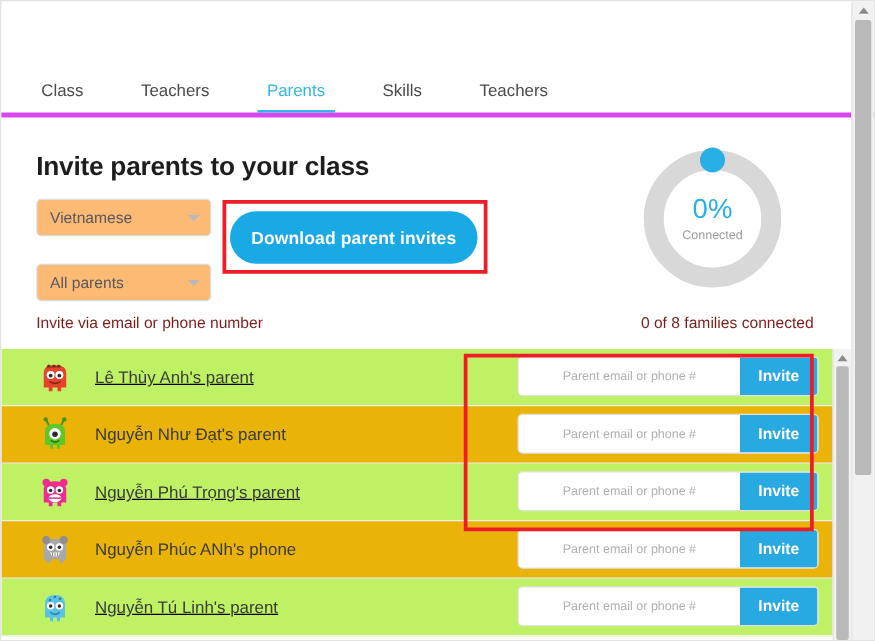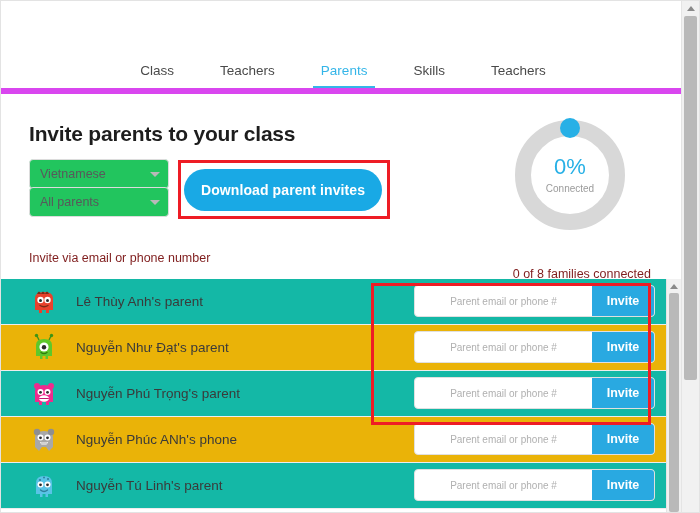--- a/index.html
+++ b/index.html
@@ -57,26 +57,25 @@
     cursor: pointer;
   }
   .close-btn svg { display:block; }
 
   
   .tabs {
     position: absolute;
     left: 0; top: 49px;
     width: 100%;
     height: 44px;
-    border-bottom: 6px solid #d946ef;
+    border-bottom: 4px solid #d946ef;
     box-sizing: border-box;
     display: flex;
     align-items: flex-end;
     padding-left: 32px;
-    justify-content: center;
   }
   .tab {
     font-size: 13.5px;
     color: #4a4a4a;
     padding: 0 0 10px 0;
     margin-right: 46px;
     cursor: pointer;
     white-space: nowrap;
     position: relative;
   }
@@ -112,31 +111,31 @@
   }
 
   
   .select {
     position: absolute;
     left: 28px;
     width: 140px;
     height: 30px;
     border: 1px solid #dcdcdc;
     border-radius: 4px;
-    background: #22c55e;
+    background: #fdba74;
     box-sizing: border-box;
     display: flex;
     align-items: center;
     padding: 0 8px 0 10px;
     font-size: 12.5px;
     color: #58595b;
     cursor: pointer;
   }
   .select-lang { top: 64px; }
-  .select-scope { top: 92px; }
+  .select-scope { top: 116px; }
   .select .lbl { flex: 1; white-space: nowrap; }
   .caret {
     width: 0; height: 0;
     border-left: 5px solid transparent;
     border-right: 5px solid transparent;
     border-top: 5px solid #b9b9b9;
   }
 
   
   .dl-btn {
@@ -200,39 +199,39 @@
   
   .list-head {
     position: absolute;
     left: 0; top: 156px;
     right: 0;
     height: 28px;
     font-size: 12.5px;
     color: #7f1d1d;
   }
   .list-head .lh-left { position: absolute; left: 28px; top: 0; }
-  .list-head .lh-right { position: absolute; right: 30px; top: 16px; }
+  .list-head .lh-right { position: absolute; right: 30px; top: 0; }
 
   
   .list {
     position: absolute;
     left: 0; top: 184px;
     right: 0;
     bottom: 0;
     overflow: hidden;
   }
   .row {
     position: relative;
     height: 45px;
     display: flex;
     align-items: center;
     background: #eab308;
     border-bottom: 1px solid #ededed;
   }
-  .row.alt { background: #14b8a6; }
+  .row.alt { background: #bef264; text-decoration: underline; }
   .avatar {
     width: 30px; height: 30px;
     margin-left: 28px;
     flex: 0 0 auto;
   }
   .avatar svg { display: block; }
   .row-name {
     margin-left: 17px;
     font-size: 13.5px;
     color: #3a3a3a;

